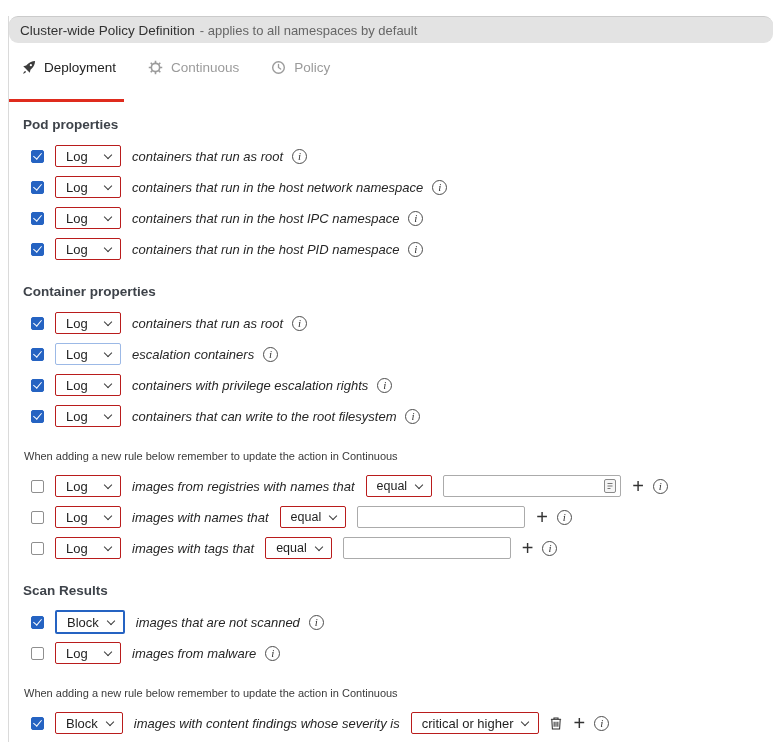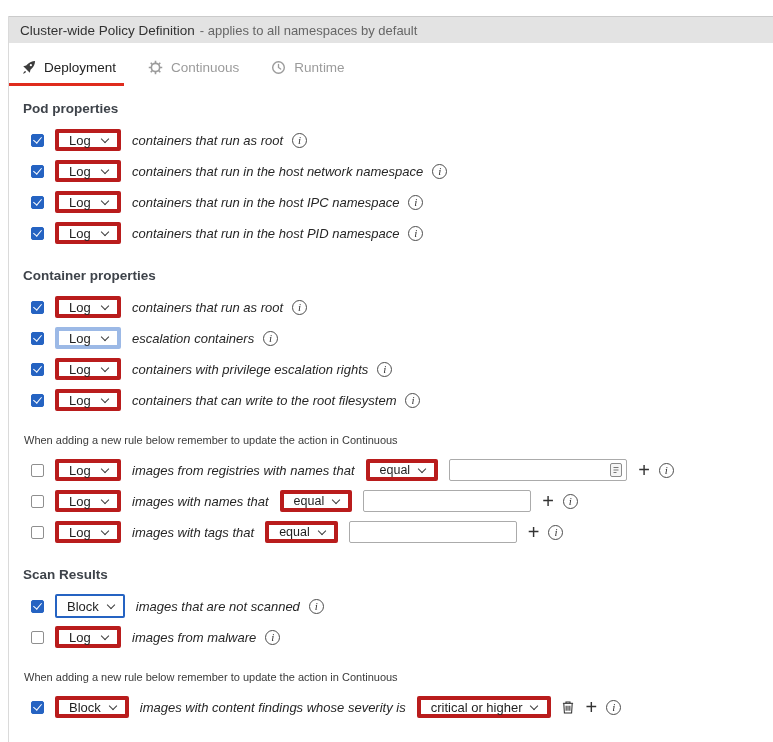--- a/index.html
+++ b/index.html
@@ -6,29 +6,29 @@
   html,body { margin:0; padding:0; }
   body {
     width:773px; height:742px; overflow:hidden;
     background:#fff; color:#262626;
     font-family:"Liberation Sans", sans-serif;
     position:relative;
   }
   .panel { position:absolute; left:8px; top:16px; right:0; bottom:0; border-left:1px solid #dadada; }
   .header-bar {
     background:#e3e3e3; border-top:1px solid #cbcbcb; height:27px;
-    display:flex; align-items:center; padding-left:11px; white-space:nowrap;
+    display:flex; align-items:center; padding-left:11px; white-space:nowrap;border-radius:9px;
   }
   .header-title { font-size:13.5px; color:#323232; }
   .header-subtitle { font-size:13px; color:#666; margin-left:5px; }
 
   .tabs { display:flex; gap:12px; padding:12px 0 0 0; }
   .tab {
     display:flex; align-items:center; gap:8px;
-    padding:5px 8px 8px 12px; font-size:13.5px; color:#9b9b9b;
+    padding:5px 8px 24px 12px; font-size:13.5px; color:#9b9b9b;
     border-bottom:3px solid transparent; cursor:pointer;
   }
   .tab.active { color:#222; border-bottom-color:#df2b1d; }
   .tab-icon { display:inline-flex; width:15px; height:15px; }
   .tab-icon svg { width:15px; height:15px; }
 
   .section { padding-left:14px; }
   .section-heading { font-size:13.5px; font-weight:bold; color:#3e434a; margin:14px 0 12px 0; line-height:17px; }
   .note { font-size:11px; color:#3a3a3a; margin:14px 0 12px 1px; line-height:13px; }
 
@@ -41,21 +41,21 @@
     background:#fff; display:inline-flex; align-items:center; justify-content:center;
   }
   .checkbox.checked { background:#2563c2; border-color:#2563c2; }
   .checkbox.checked::after {
     content:""; width:4px; height:7px; margin-top:-2px;
     border-right:1.6px solid #fff; border-bottom:1.6px solid #fff; transform:rotate(40deg);
   }
 
   .select {
     display:inline-flex; align-items:center; justify-content:space-between;
-    border:4px solid #b91c1c; border-radius:2px; background:#fff;
+    border:1px solid #b91c1c; border-radius:2px; background:#fff;
     height:22px; padding:0 9px 0 10px; font-size:13px; color:#1f1f1f;
     min-width:66px; gap:9px; cursor:pointer; flex:0 0 auto;
   }
   .select .chev {
     width:6px; height:6px; border-right:1.4px solid #3c3c3c; border-bottom:1.4px solid #3c3c3c;
     transform:rotate(45deg); margin-top:-3px; flex:0 0 auto;
   }
   .select.focus { border:2px solid #2563c2; height:24px; }
   .select.light { border-color:#9cb9e6; }
   .select.match { min-width:64px; font-size:12.5px;justify-content:space-between; }
@@ -117,21 +117,21 @@
         </span>
         <span class="tab-label">Continuous</span>
       </div>
       <div class="tab">
         <span class="tab-icon">
           <svg viewBox="0 0 16 16">
             <circle cx="8" cy="8" r="6.2" fill="none" stroke="#9b9b9b" stroke-width="1.5"></circle>
             <path d="M8 4.6V8l2.3 1.7" fill="none" stroke="#9b9b9b" stroke-width="1.4" stroke-linecap="round"></path>
           </svg>
         </span>
-        <span class="tab-label">Runtime</span>
+        <span class="tab-label">Policy</span>
       </div>
     </div>
 
   <div class="section">
     <div class="section-heading">Pod properties</div>
     <div class="rows">
         <div class="row">
           <span class="checkbox checked"></span>
           <div class="select">
             <span class="select-label">Log</span>

